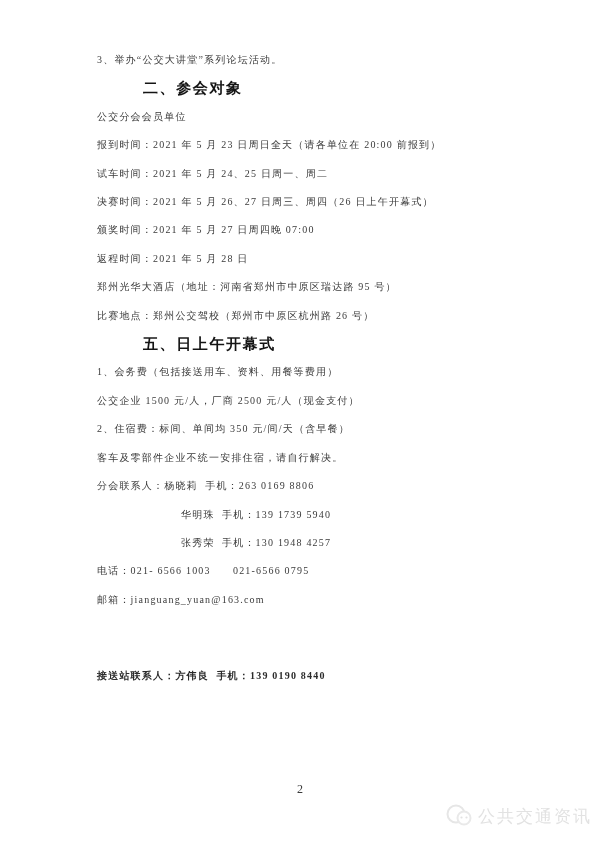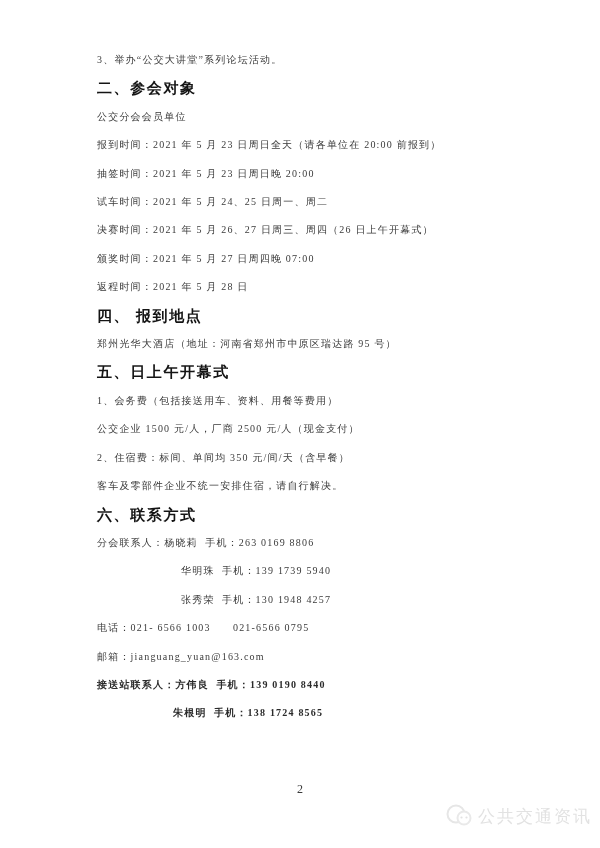--- a/index.html
+++ b/index.html
@@ -27,24 +27,26 @@
     color: #3a3a3a;
     letter-spacing: 1.2px;
     white-space: pre;
   }
   .content p.line-heading {
     font-family: "Liberation Sans", "DejaVu Sans", sans-serif;
     font-weight: 700;
     font-size: 15px;
     color: #141414;
     letter-spacing: 1.6px;
+    margin-left: 46px;
   }
   .content p.bold {
     font-weight: 700;
     color: #2b2b2b;
+    margin-top: 48px;
   }
   .content p.indent-1 { padding-left: 84px; }
   .content p.indent-2 { padding-left: 76px; }
   .page-number {
     position: absolute;
     top: 782px;
     left: 0;
     width: 600px;
     text-align: center;
     font-size: 12px;
@@ -69,40 +71,37 @@
 </head>
 <body>
 
 <div class="page">
 
   <div class="content">
       <p>3、举办“公交大讲堂”系列论坛活动。</p>
       <p class="line-heading">二、参会对象</p>
       <p>公交分会会员单位</p>
       <p>报到时间：2021 年 5 月 23 日周日全天（请各单位在 20:00 前报到）</p>
-      <p>抽签时间：2021 年 5 月 23 日周日晚 20:00</p>
       <p>试车时间：2021 年 5 月 24、25 日周一、周二</p>
       <p>决赛时间：2021 年 5 月 26、27 日周三、周四（26 日上午开幕式）</p>
       <p>颁奖时间：2021 年 5 月 27 日周四晚 07:00</p>
       <p>返程时间：2021 年 5 月 28 日</p>
-      <p class="line-heading">四、 报到地点</p>
       <p>郑州光华大酒店（地址：河南省郑州市中原区瑞达路 95 号）</p>
+      <p>比赛地点：郑州公交驾校（郑州市中原区杭州路 26 号）</p>
       <p class="line-heading">五、日上午开幕式</p>
       <p>1、会务费（包括接送用车、资料、用餐等费用）</p>
       <p>公交企业 1500 元/人，厂商 2500 元/人（现金支付）</p>
       <p>2、住宿费：标间、单间均 350 元/间/天（含早餐）</p>
       <p>客车及零部件企业不统一安排住宿，请自行解决。</p>
-      <p class="line-heading">六、联系方式</p>
       <p>分会联系人：杨晓莉  手机：263 0169 8806</p>
       <p class="indent-1">华明珠  手机：139 1739 5940</p>
       <p class="indent-1">张秀荣  手机：130 1948 4257</p>
       <p>电话：021- 6566 1003      021-6566 0795</p>
       <p>邮箱：jianguang_yuan@163.com</p>
       <p class="bold">接送站联系人：方伟良  手机：139 0190 8440</p>
-      <p class="bold indent-2">朱根明  手机：138 1724 8565</p>
     </div>
 
   <div class="page-number">2</div>
 
   <div class="watermark">
     <span>
       <svg width="27" height="24" viewBox="0 0 27 24">
         <circle cx="10" cy="10" r="8.5" fill="none" stroke="#e6e6e6" stroke-width="2"></circle>
         <circle cx="18" cy="14" r="6.5" fill="#ffffff" stroke="#e9e9e9" stroke-width="2"></circle>
         <circle cx="15.5" cy="13.5" r="1.1" fill="#e2e2e2"></circle>

